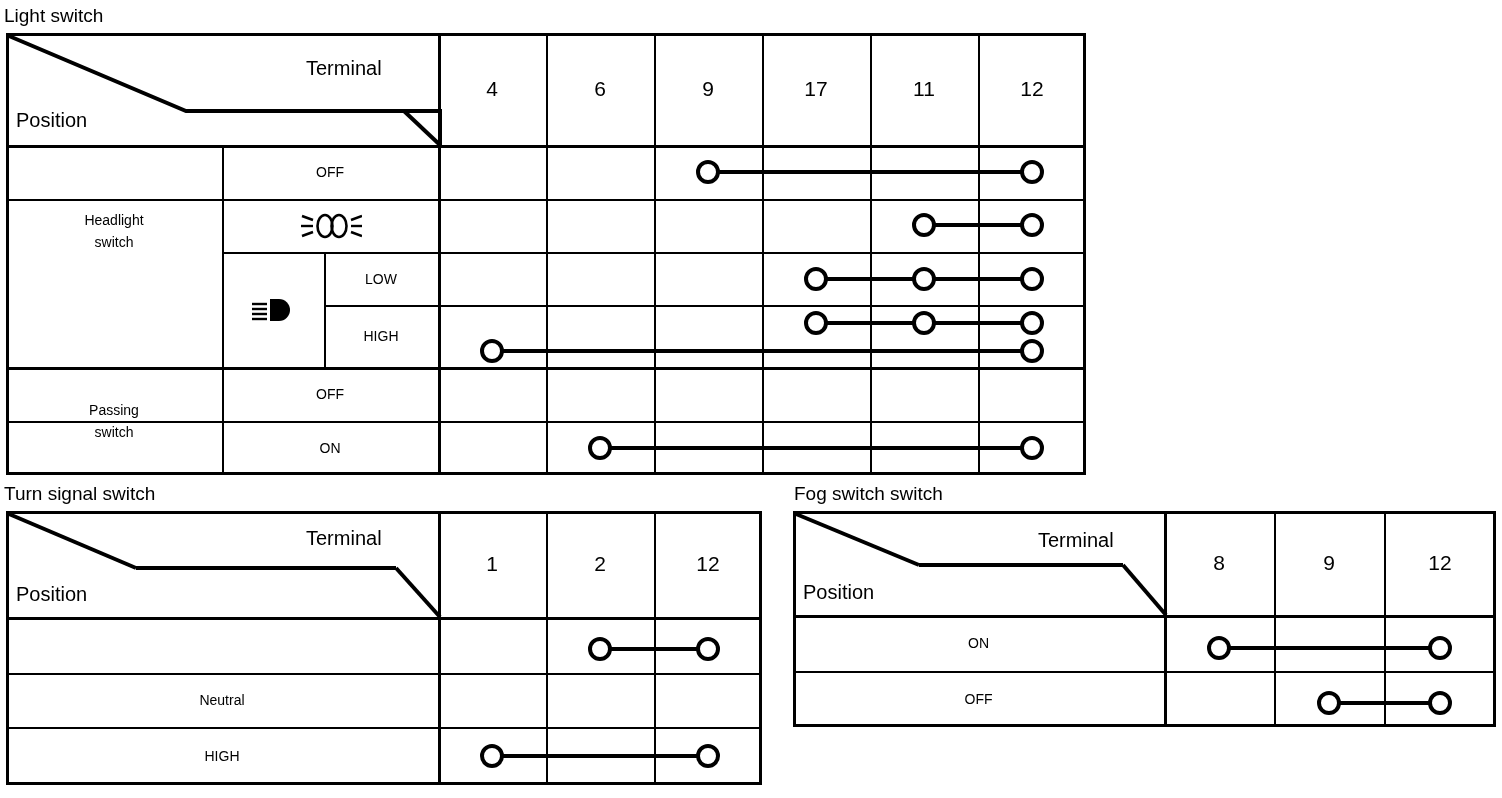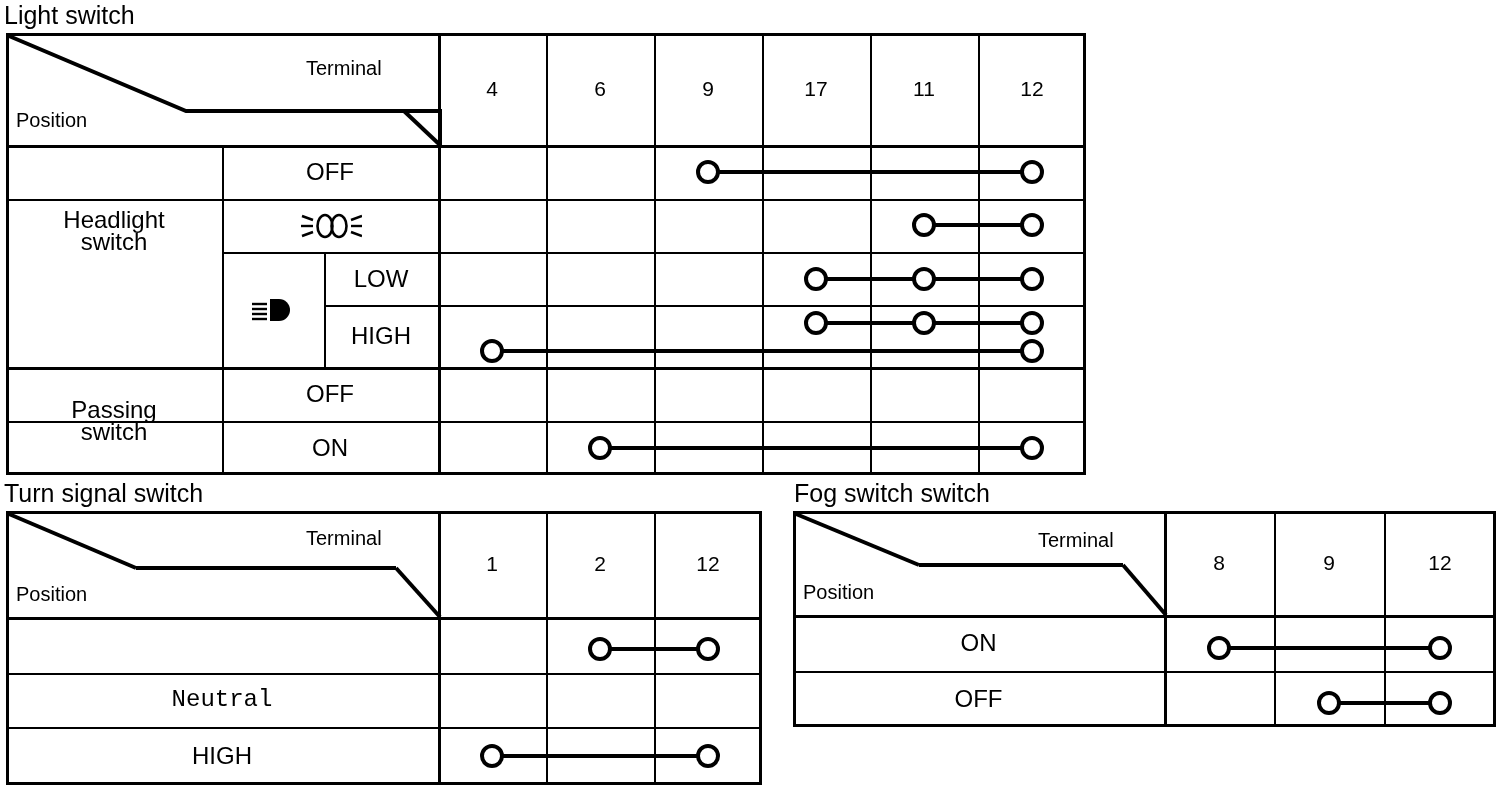--- a/index.html
+++ b/index.html
@@ -4,37 +4,37 @@
 <title>Switch Continuity Tables</title>
 <style>
   html,body{margin:0;padding:0;background:#ffffff;}
   body{
     width:1502px;height:798px;position:relative;overflow:hidden;
     font-family:"Liberation Sans","DejaVu Sans",sans-serif;
     color:#000000;
     -webkit-font-smoothing:antialiased;
   }
   .caption{
-    position:absolute;font-size:25px;line-height:19px;color:#000;white-space:nowrap;
+    position:absolute;font-size:19px;line-height:19px;color:#000;white-space:nowrap;
   }
   .tbl{position:absolute;box-sizing:border-box;}
   .tbl .outer{
     position:absolute;left:0;top:0;width:100%;height:100%;
     border:3px solid #000;box-sizing:border-box;pointer-events:none;
   }
   
   .vline,.hline{position:absolute;background:#000;}
   .vline{width:2px;}
   .hline{height:2px;}
   .vline.thick{width:3px;}
   .hline.thick{height:3px;}
   
   .cell{
     position:absolute;display:flex;align-items:center;justify-content:center;
-    font-size:24px;line-height:22px;text-align:center;box-sizing:border-box;
+    font-size:14px;line-height:22px;text-align:center;box-sizing:border-box;
     white-space:pre-line;
   }
   .cell.num{font-size:21px;}
   .hdr-term{
     position:absolute;font-size:20px;line-height:22px;white-space:nowrap;
   }
   .hdr-pos{
     position:absolute;font-size:20px;line-height:22px;white-space:nowrap;
   }
   .svg-layer{position:absolute;left:0;top:0;overflow:visible;pointer-events:none;}
@@ -173,21 +173,21 @@
   <div class="hline" style="left:0;top:216px;width:756px;"></div>
 
   <div class="vline thick" style="left:432px;top:0;height:274px;"></div>
   <div class="vline" style="left:540px;top:0;height:274px;"></div>
   <div class="vline" style="left:648px;top:0;height:274px;"></div>
 
   <div class="cell num" style="left:432px;top:0;width:108px;height:106px;">1</div>
   <div class="cell num" style="left:540px;top:0;width:108px;height:106px;">2</div>
   <div class="cell num" style="left:648px;top:0;width:108px;height:106px;">12</div>
 
-  <div class="cell" style="left:0;top:162px;width:432px;height:54px;font-family:Liberation Mono, monospace;">Neutral</div>
+  <div class="cell" style="left:0;top:162px;width:432px;height:54px;">Neutral</div>
   <div class="cell" style="left:0;top:216px;width:432px;height:58px;">HIGH</div>
 
   <svg class="svg-layer" width="756" height="274">
     <g stroke="#000" stroke-width="4" fill="none">
       <line x1="594" y1="138" x2="702" y2="138"></line>
       <line x1="486" y1="245" x2="702" y2="245"></line>
     </g>
     <g fill="#ffffff" stroke="#000" stroke-width="4">
       <circle cx="594" cy="138" r="10"></circle>
       <circle cx="702" cy="138" r="10"></circle>

